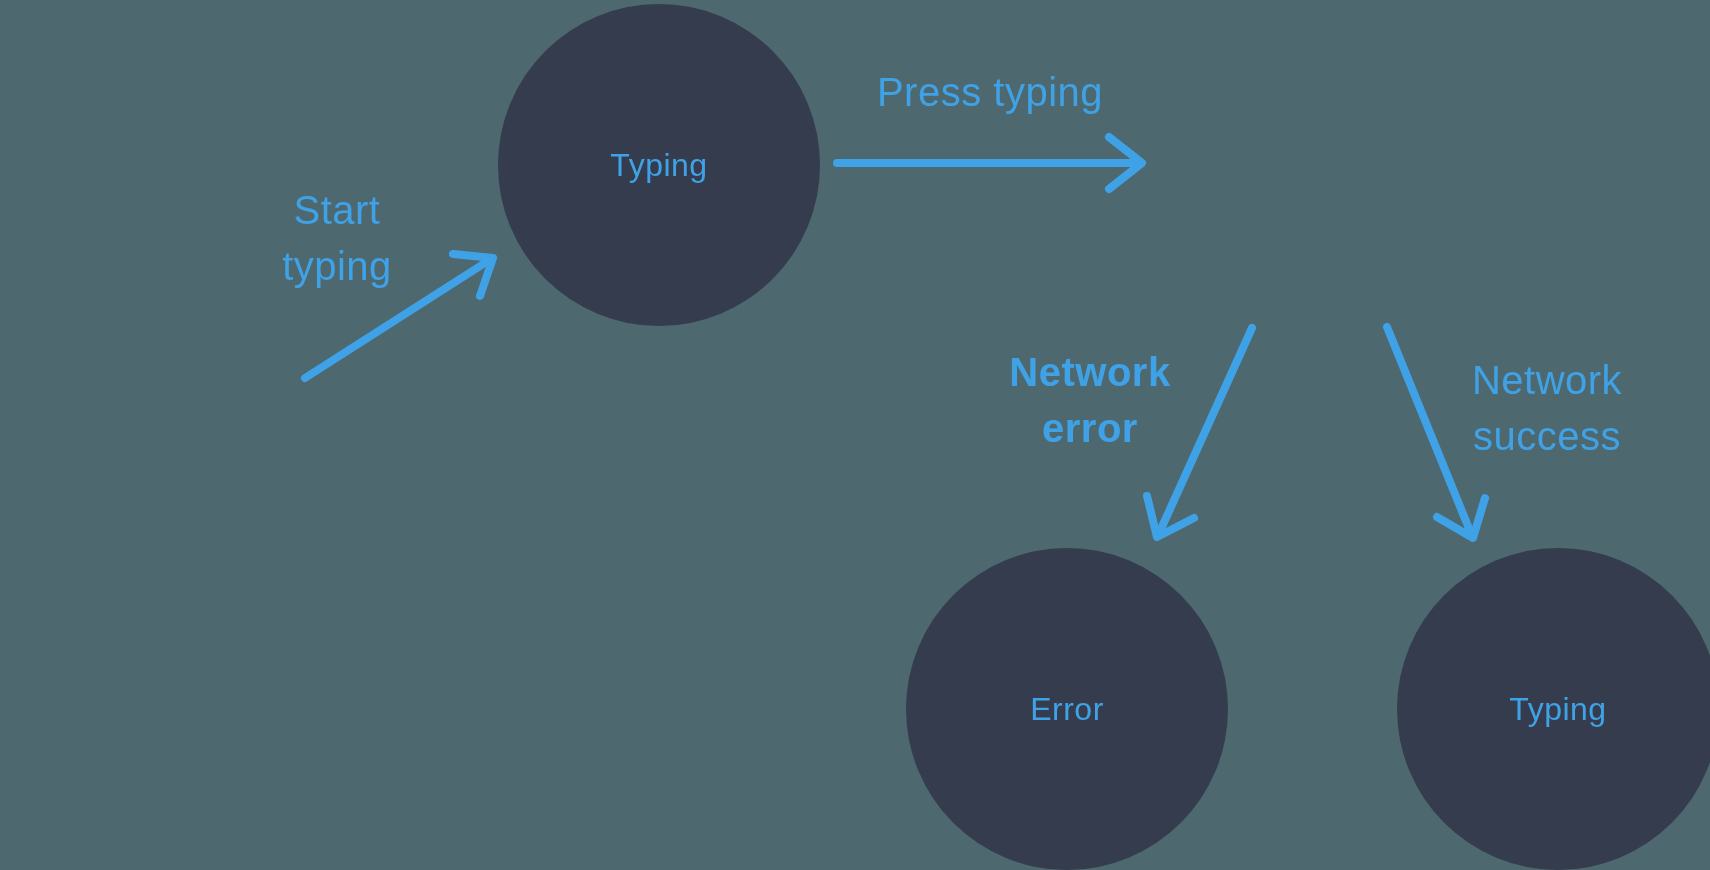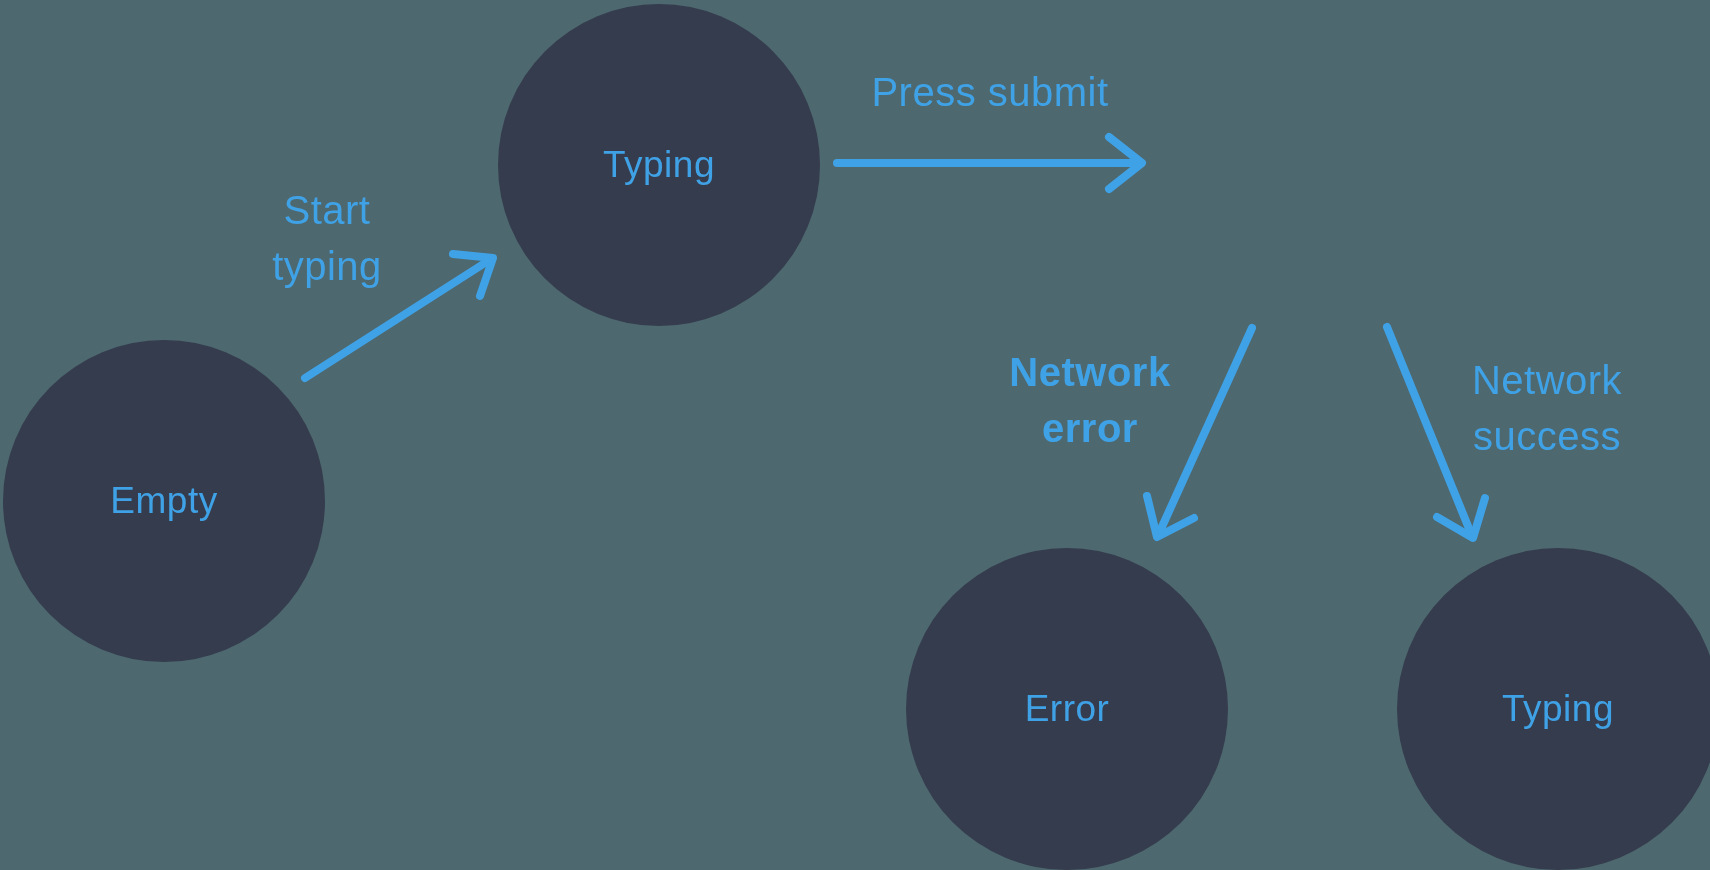--- a/index.html
+++ b/index.html
@@ -21,40 +21,40 @@
   }
   .node{
     position:absolute;
     width:322px;height:322px;
     border-radius:50%;
     background:var(--node);
     display:flex;
     align-items:center;
     justify-content:center;
     color:var(--accent);
-    font-size:37px;
+    font-size:32px;
     letter-spacing:0.5px;
     text-align:center;
   }
   
   .node-empty     {left:3px;    top:340px;}
   .node-typing    {left:498px;  top:4px;}
   .node-submitting{left:1166px; top:3px;}
   .node-error     {left:906px;  top:548px;}
   .node-success   {left:1397px; top:548px;}
   .edge-label{
     position:absolute;
     transform:translate(-50%,-50%);
     color:var(--accent);
     font-size:40px;
     line-height:1.4;
     text-align:center;
     letter-spacing:0.5px;
   }
-  .label-start-typing   {left:327px;  top:238px; width:200px;}
+  .label-start-typing   {left:337px;  top:238px; width:200px;}
   .label-press-submit   {left:990px;  top:92px;  width:320px; white-space:nowrap;}
   .label-network-error  {left:1090px; top:400px; width:220px;font-weight:bold;}
   .label-network-success{left:1547px; top:400px; width:260px;margin-top:8px;}
   svg.arrows{
     position:absolute;
     left:0;top:0;
     width:1710px;height:870px;
     pointer-events:none;
   }
   svg.arrows line, svg.arrows polyline{
@@ -86,31 +86,28 @@
       <line x1="1252" y1="328" x2="1161" y2="529"></line>
       <polyline points="1194,518 1157,537 1147,496"></polyline>
     </g>
 
     <g>
       <line x1="1387" y1="327" x2="1470" y2="531"></line>
       <polyline points="1485,498 1473,538 1437,517"></polyline>
     </g>
   </svg>
 
-  <div class="node node-empty">
-    <span>Empty</span>
-  </div>
   <div class="node node-typing">
     <span>Typing</span>
   </div>
   <div class="node node-error">
     <span>Error</span>
   </div>
   <div class="node node-success">
     <span>Typing</span>
   </div>
 
   <div class="edge-label label-start-typing">Start typing</div>
-  <div class="edge-label label-press-submit">Press submit</div>
+  <div class="edge-label label-press-submit">Press typing</div>
   <div class="edge-label label-network-error">Network error</div>
   <div class="edge-label label-network-success">Network success</div>
 
 </div>
 
 </body></html>

